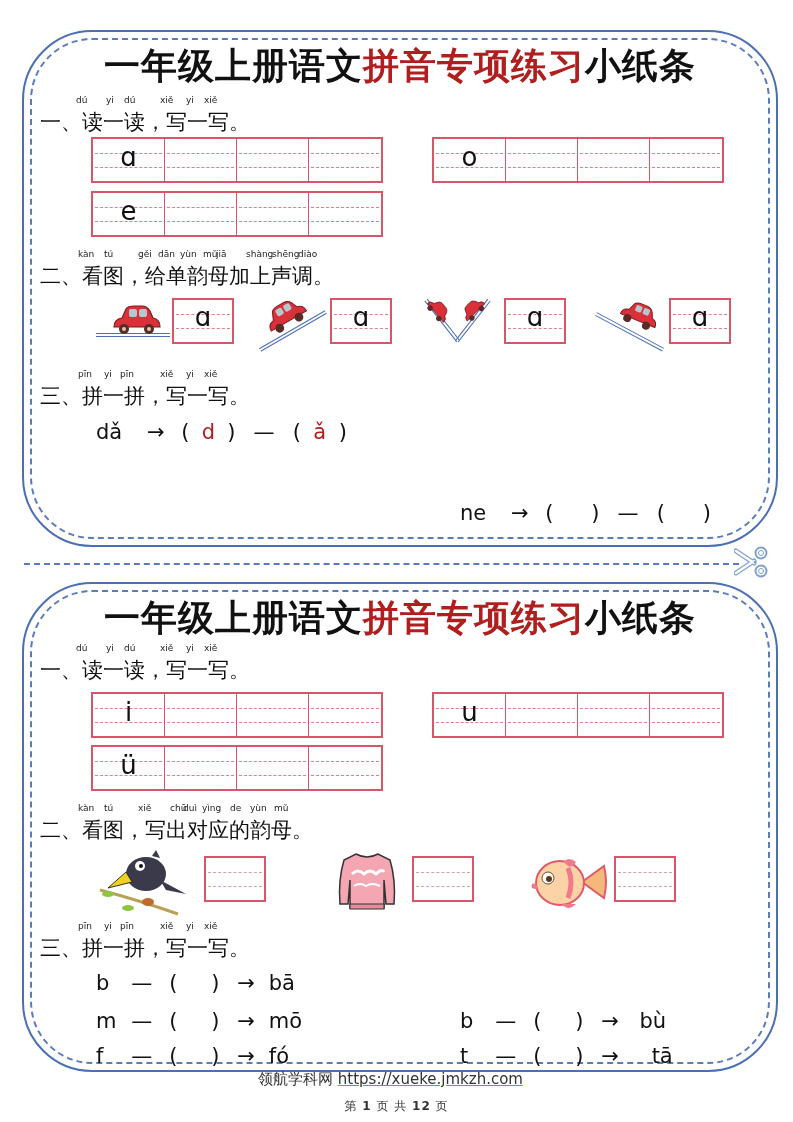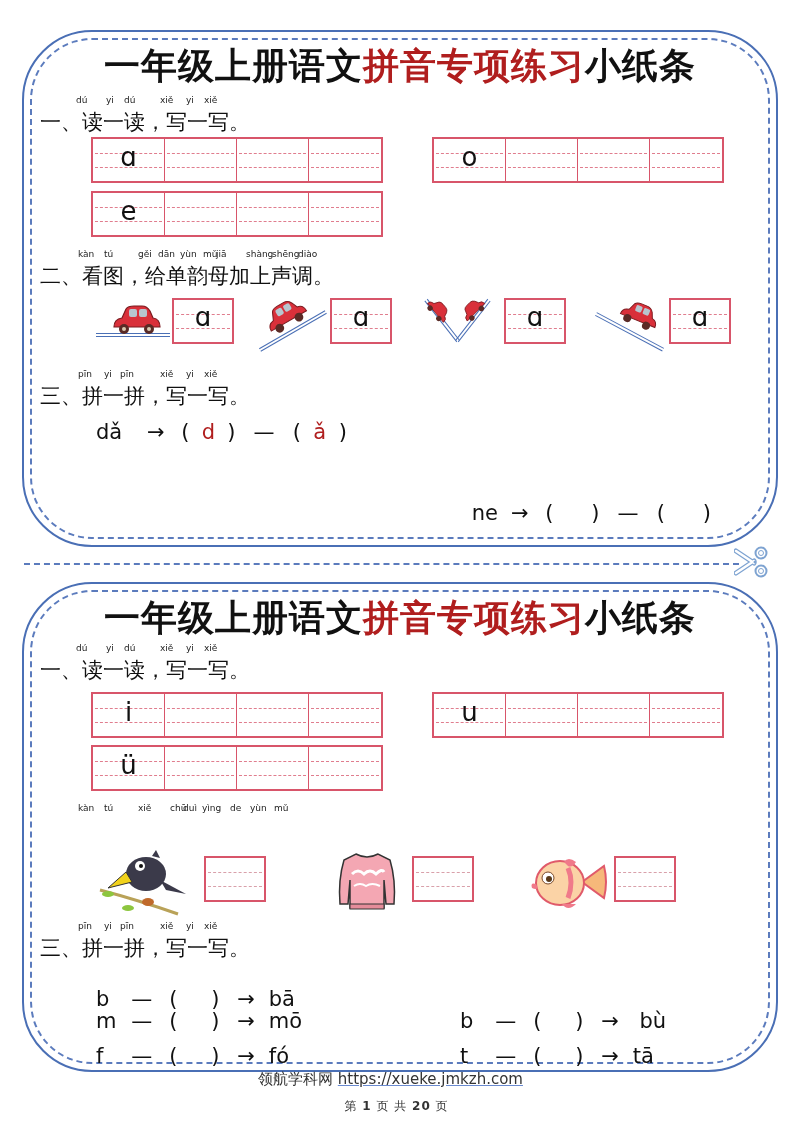--- a/index.html
+++ b/index.html
@@ -179,21 +179,21 @@
   </div>
 
   <div class="row" style="left:74px; top:390px;">
     <span style="width:38px; text-align:left">dǎ</span>
     <span style="width:30px">→</span>
     <span style="width:16px">(</span><span class="red" style="width:30px">d</span><span style="width:16px">)</span>
     <span style="width:36px">—</span>
     <span style="width:16px">(</span><span class="red" style="width:30px">ǎ</span><span style="width:16px">)</span>
   </div>
   <div class="row" style="left:438px; top:471px;">
-    <span style="width:38px; text-align:right">ne</span>
+    <span style="width:38px; text-align:left">ne</span>
     <span style="width:30px">→</span>
     <span style="width:16px">(</span><span style="width:30px"></span><span style="width:16px">)</span>
     <span style="width:36px">—</span>
     <span style="width:16px">(</span><span style="width:30px"></span><span style="width:16px">)</span>
   </div>
 </div>
 
 <div class="cutline"></div>
 <svg class="scissors" viewBox="0 0 38 34">
   <path d="M2 6 L20 18 M2 28 L20 16" stroke="#7ea3d1" stroke-width="5" stroke-linecap="round" fill="none"></path>
@@ -249,20 +249,21 @@
   <div class="sec" style="top:234px;">
     <span class="py" style="left:38px">kàn</span>
     <span class="py" style="left:64px">tú</span>
     <span class="py" style="left:98px">xiě</span>
     <span class="py" style="left:130px">chū</span>
     <span class="py" style="left:143px">duì</span>
     <span class="py" style="left:162px">yìng</span>
     <span class="py" style="left:190px">de</span>
     <span class="py" style="left:210px">yùn</span>
     <span class="py" style="left:234px">mǔ</span>
+    <span>二、看图，写出对应的韵母。</span>
   </div>
 
   <svg style="position:absolute; left:76px; top:268px;" width="92" height="66" viewBox="0 0 92 66">
     <path d="M2 40 Q40 50 80 64" stroke="#b9a258" stroke-width="3" fill="none"></path>
     <ellipse cx="10" cy="44" rx="6" ry="3" fill="#8dc63f"></ellipse>
     <ellipse cx="30" cy="58" rx="6" ry="3" fill="#8dc63f"></ellipse>
     <ellipse cx="50" cy="52" rx="6" ry="4" fill="#c06a2b"></ellipse>
     <ellipse cx="48" cy="24" rx="20" ry="17" fill="#3b3a4a"></ellipse>
     <path d="M62 30 L88 44 L68 40 Z" fill="#3b3a4a"></path>
     <path d="M28 22 L10 38 L34 32 Z" fill="#f1d21b" stroke="#333" stroke-width="1"></path>
@@ -301,21 +302,21 @@
   <div class="sec" style="top:352px;">
     <span class="py" style="left:38px">pīn</span>
     <span class="py" style="left:64px">yi</span>
     <span class="py" style="left:80px">pīn</span>
     <span class="py" style="left:120px">xiě</span>
     <span class="py" style="left:146px">yi</span>
     <span class="py" style="left:164px">xiě</span>
     <span>三、拼一拼，写一写。</span>
   </div>
 
-  <div class="row" style="left:74px; top:389px;margin-top:16px;">
+  <div class="row" style="left:74px; top:389px;">
     <span style="width:22px; text-align:left">b</span>
     <span style="width:34px">—</span>
     <span style="width:16px">(</span><span style="width:26px"></span><span style="width:16px">)</span>
     <span style="width:32px">→</span>
     <span style="width:40px; text-align:left">bā</span>
   </div>
   <div class="row" style="left:74px; top:427px;">
     <span style="width:22px; text-align:left">m</span>
     <span style="width:34px">—</span>
     <span style="width:16px">(</span><span style="width:26px"></span><span style="width:16px">)</span>
@@ -334,22 +335,22 @@
     <span style="width:34px">—</span>
     <span style="width:16px">(</span><span style="width:26px"></span><span style="width:16px">)</span>
     <span style="width:32px">→</span>
     <span style="width:40px; text-align:center">bù</span>
   </div>
   <div class="row" style="left:438px; top:462px;">
     <span style="width:22px; text-align:left">t</span>
     <span style="width:34px">—</span>
     <span style="width:16px">(</span><span style="width:26px"></span><span style="width:16px">)</span>
     <span style="width:32px">→</span>
-    <span style="width:40px; text-align:left">tā</span>
+    <span style="width:40px; text-align:right">tā</span>
   </div>
 </div>
 
 <div class="watermark">
   <span>领航学科网</span> <span class="url">https://xueke.jmkzh.com</span>
 </div>
 <div class="footer">
-  <span>第</span> <b>1</b> <span>页 共</span> <b>20</b> <span>页</span>
+  <span>第</span> <b>1</b> <span>页 共</span> <b>12</b> <span>页</span>
 </div>
 
 </body></html>

